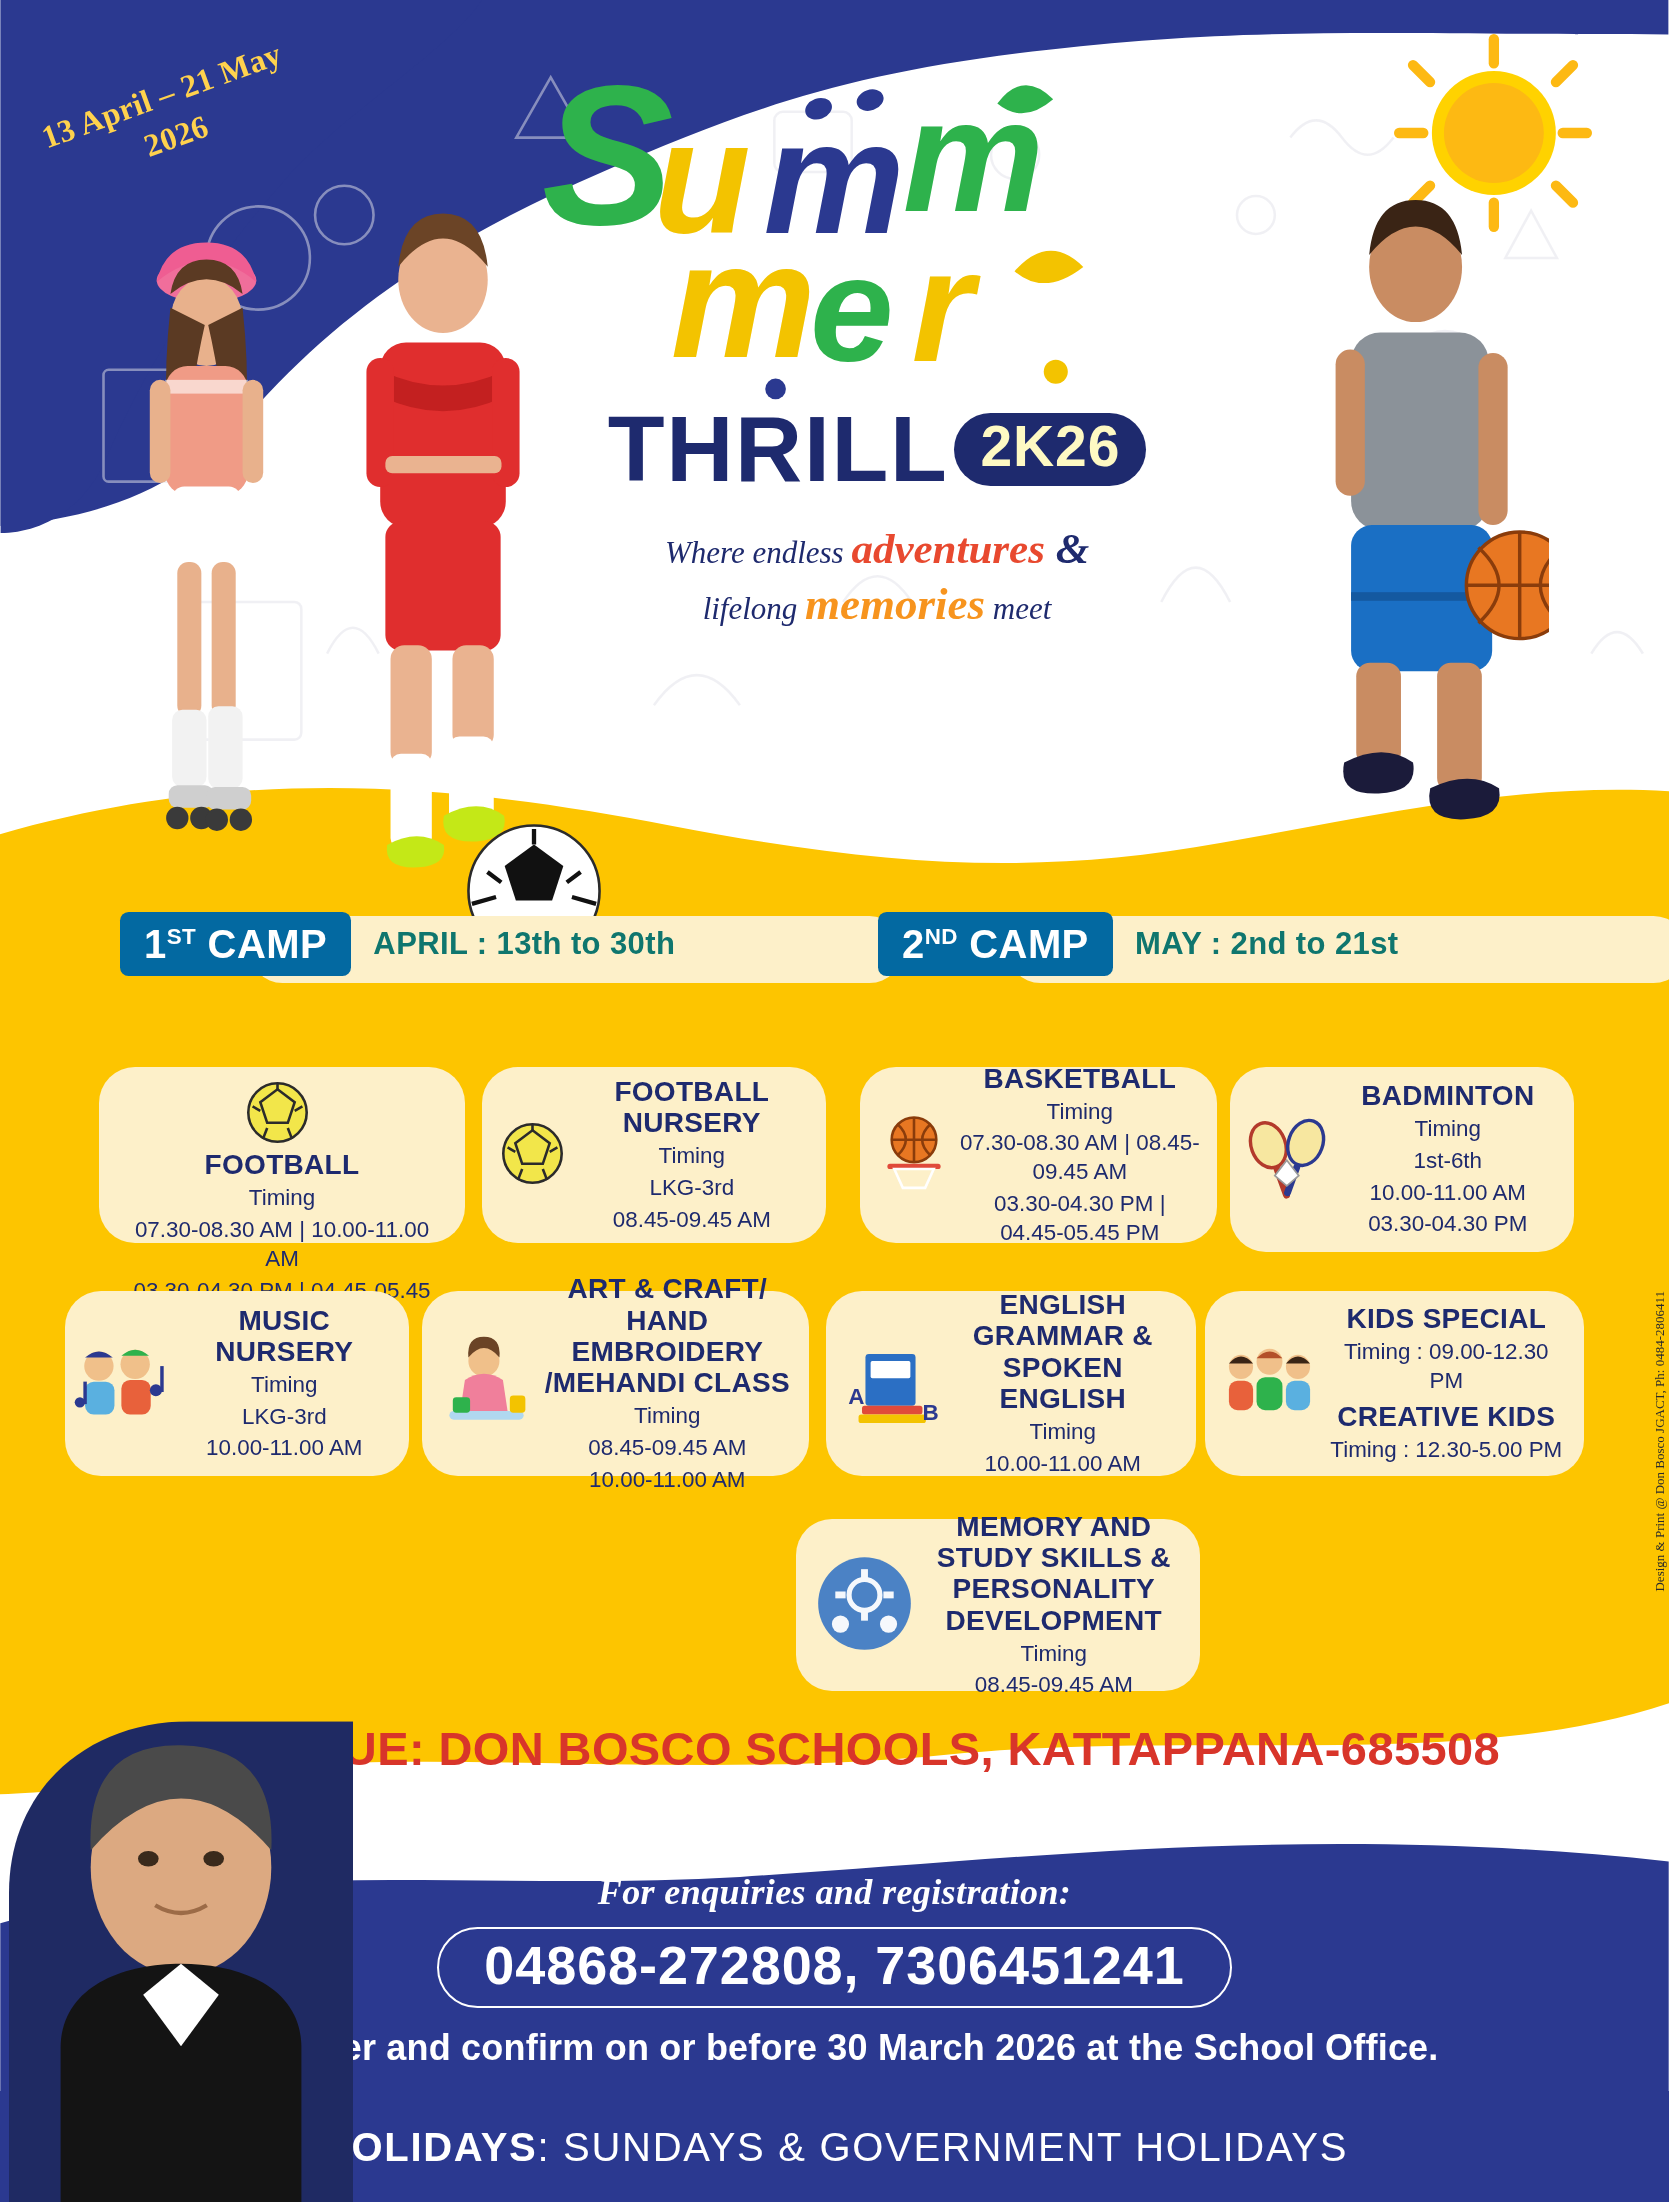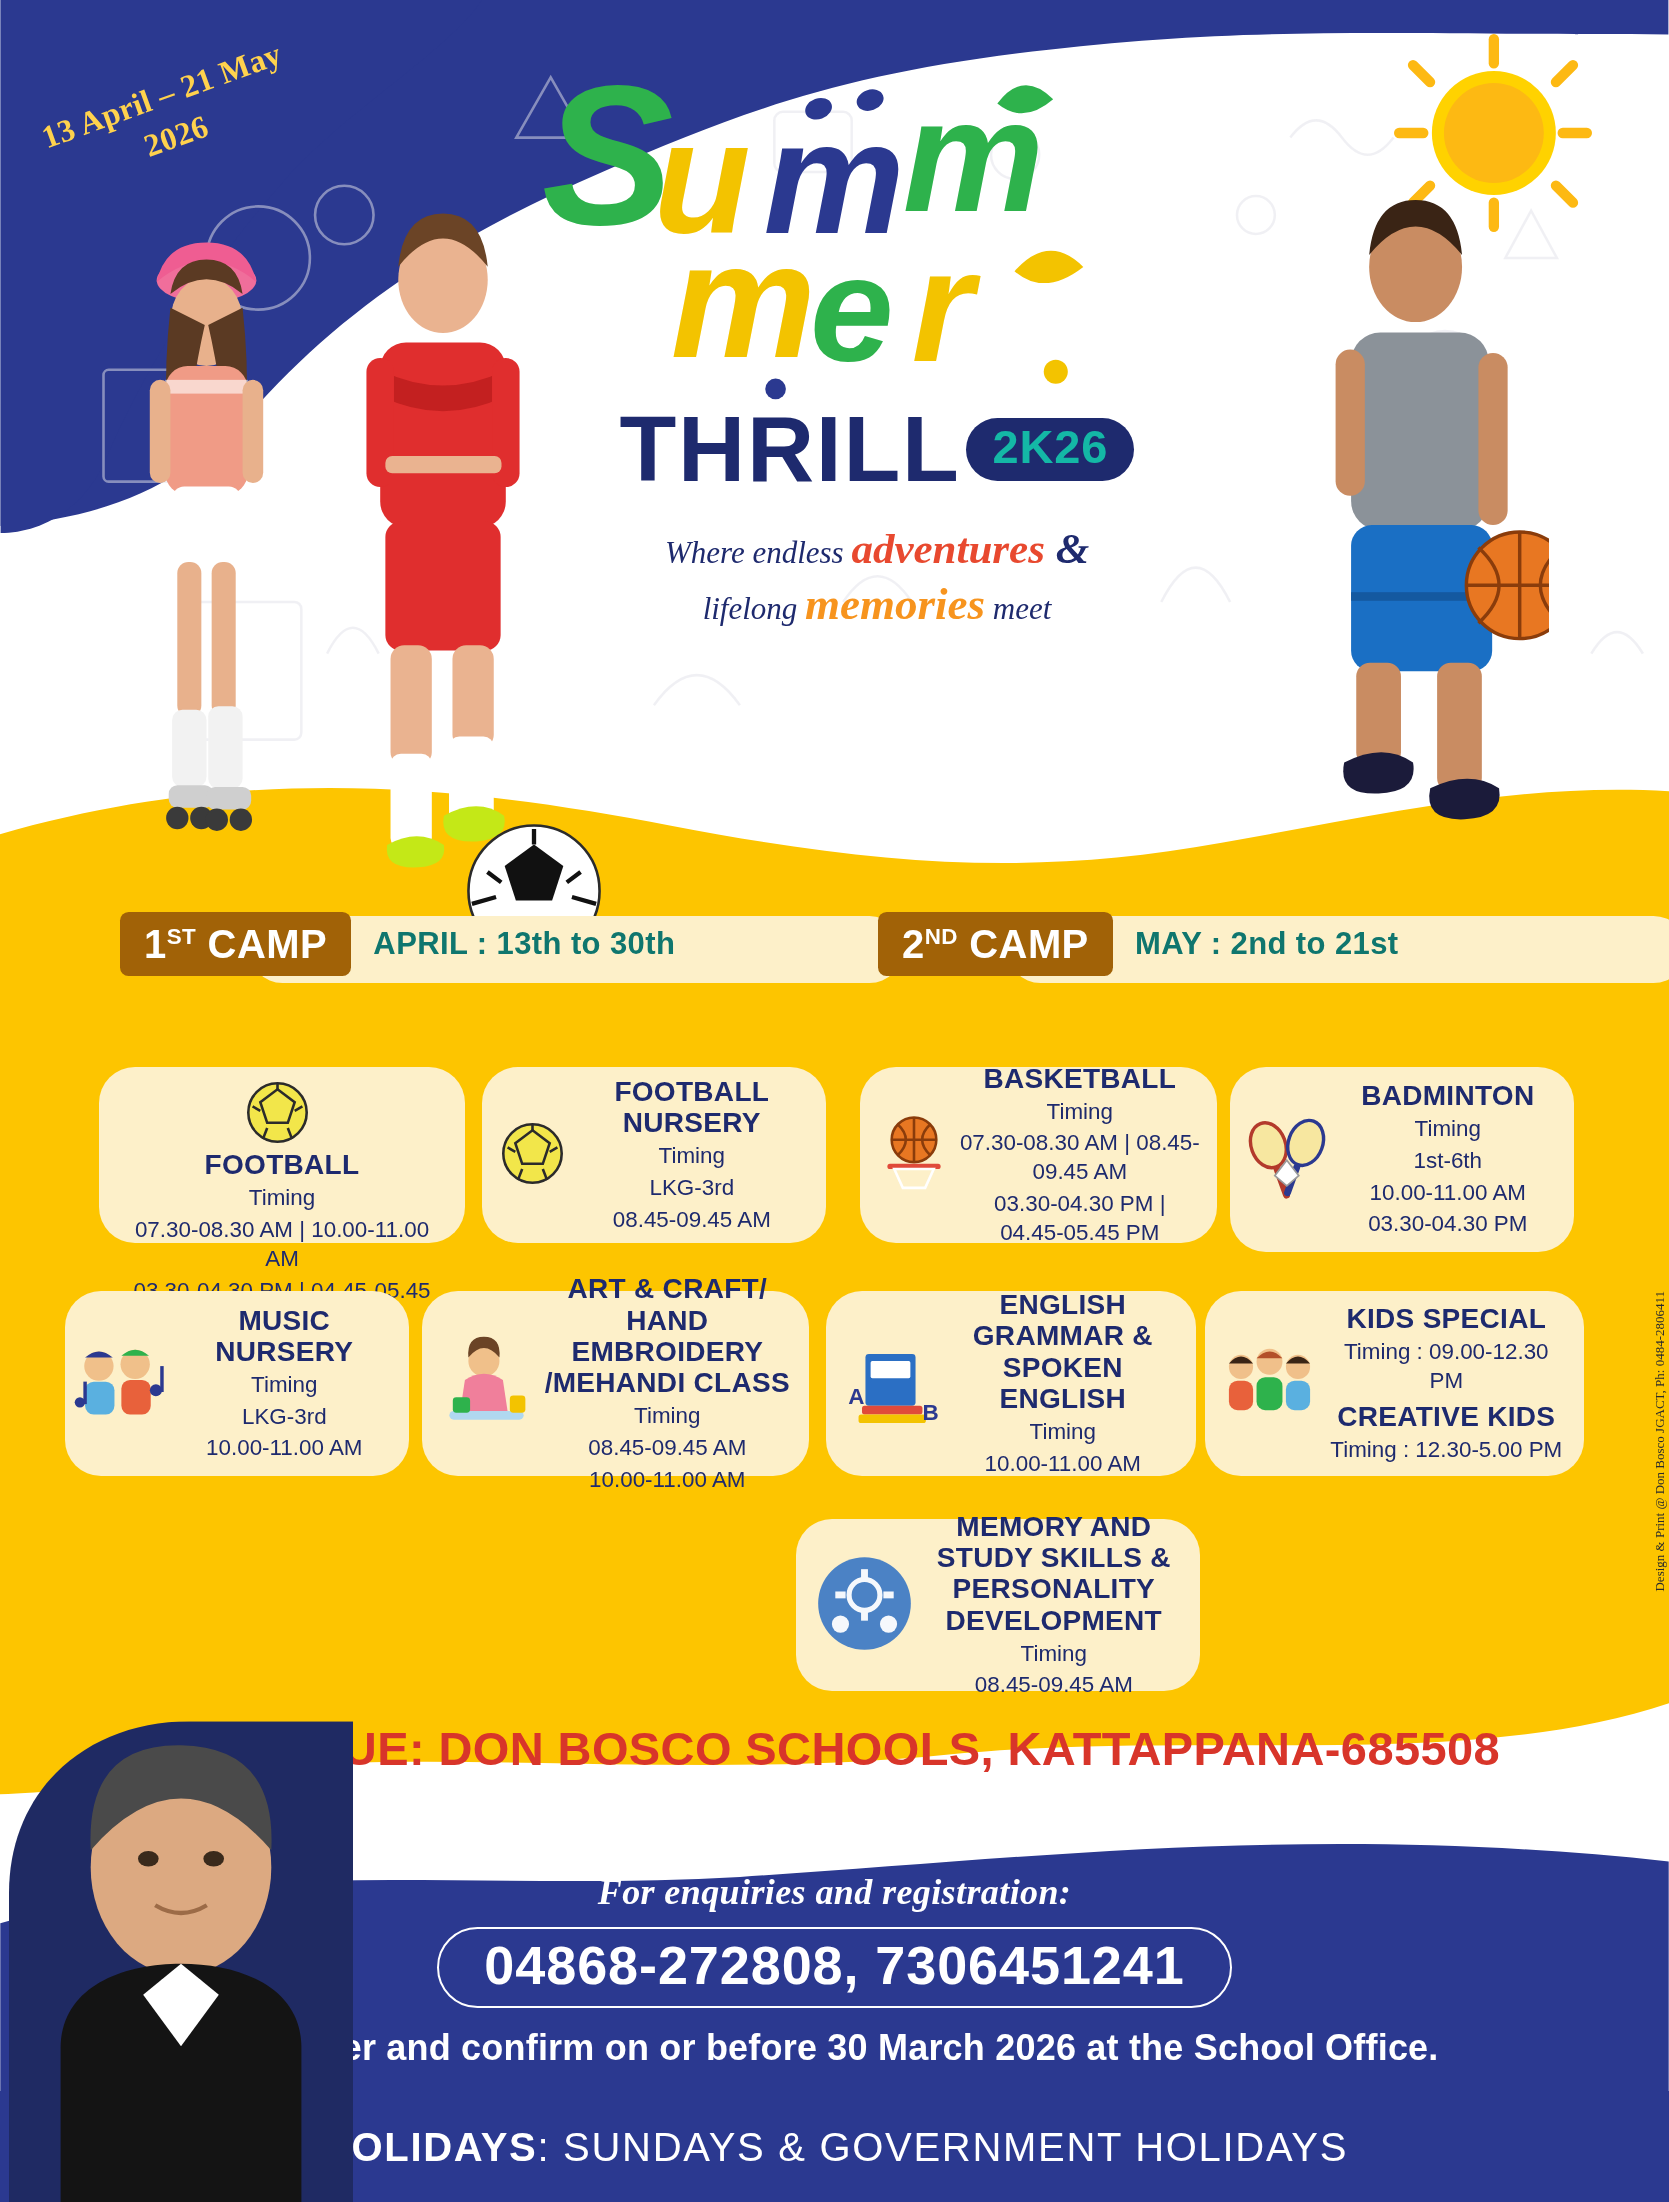--- a/index.html
+++ b/index.html
@@ -78,22 +78,22 @@
   }
   .thrill-text {
     font-size: 93px;
     font-weight: 700;
     color: #1e2a6e;
     letter-spacing: 1.7px;
     font-family: "Liberation Sans", sans-serif;
   }
   .k26 {
     background: #1e2a6e;
-    color: #14b8a6;
-    font-size: 47px;
+    color: #fef9c3;
+    font-size: 57px;
     font-weight: 700;
     padding: 5.2px 26px 10.3px 26px;
     border-radius: 38px;
     letter-spacing: 0.9px;
     line-height: 1;
   }
   .tagline {
     margin-top: 19px;
     text-align: center;
     font-family: "Liberation Serif", serif;
@@ -122,21 +122,21 @@
   }
   .camp-head .pill-bg {
     position: absolute;
     left: 129px; top: 4.3px;
     height: 67px;
     background: #fdf0c9;
     border-radius: 34px;
     z-index: -1;
   }
   .camp-badge {
-    background: #a16207;
+    background: #0369a1;
     color: #fff;
     font-size: 40px;
     font-weight: 700;
     padding: 12px 24px;
     border-radius: 8.6px;
     letter-spacing: 0.4px;
     line-height: 1;
     white-space: nowrap;
   }
   .camp-badge sup { font-size: 22.4px; }

